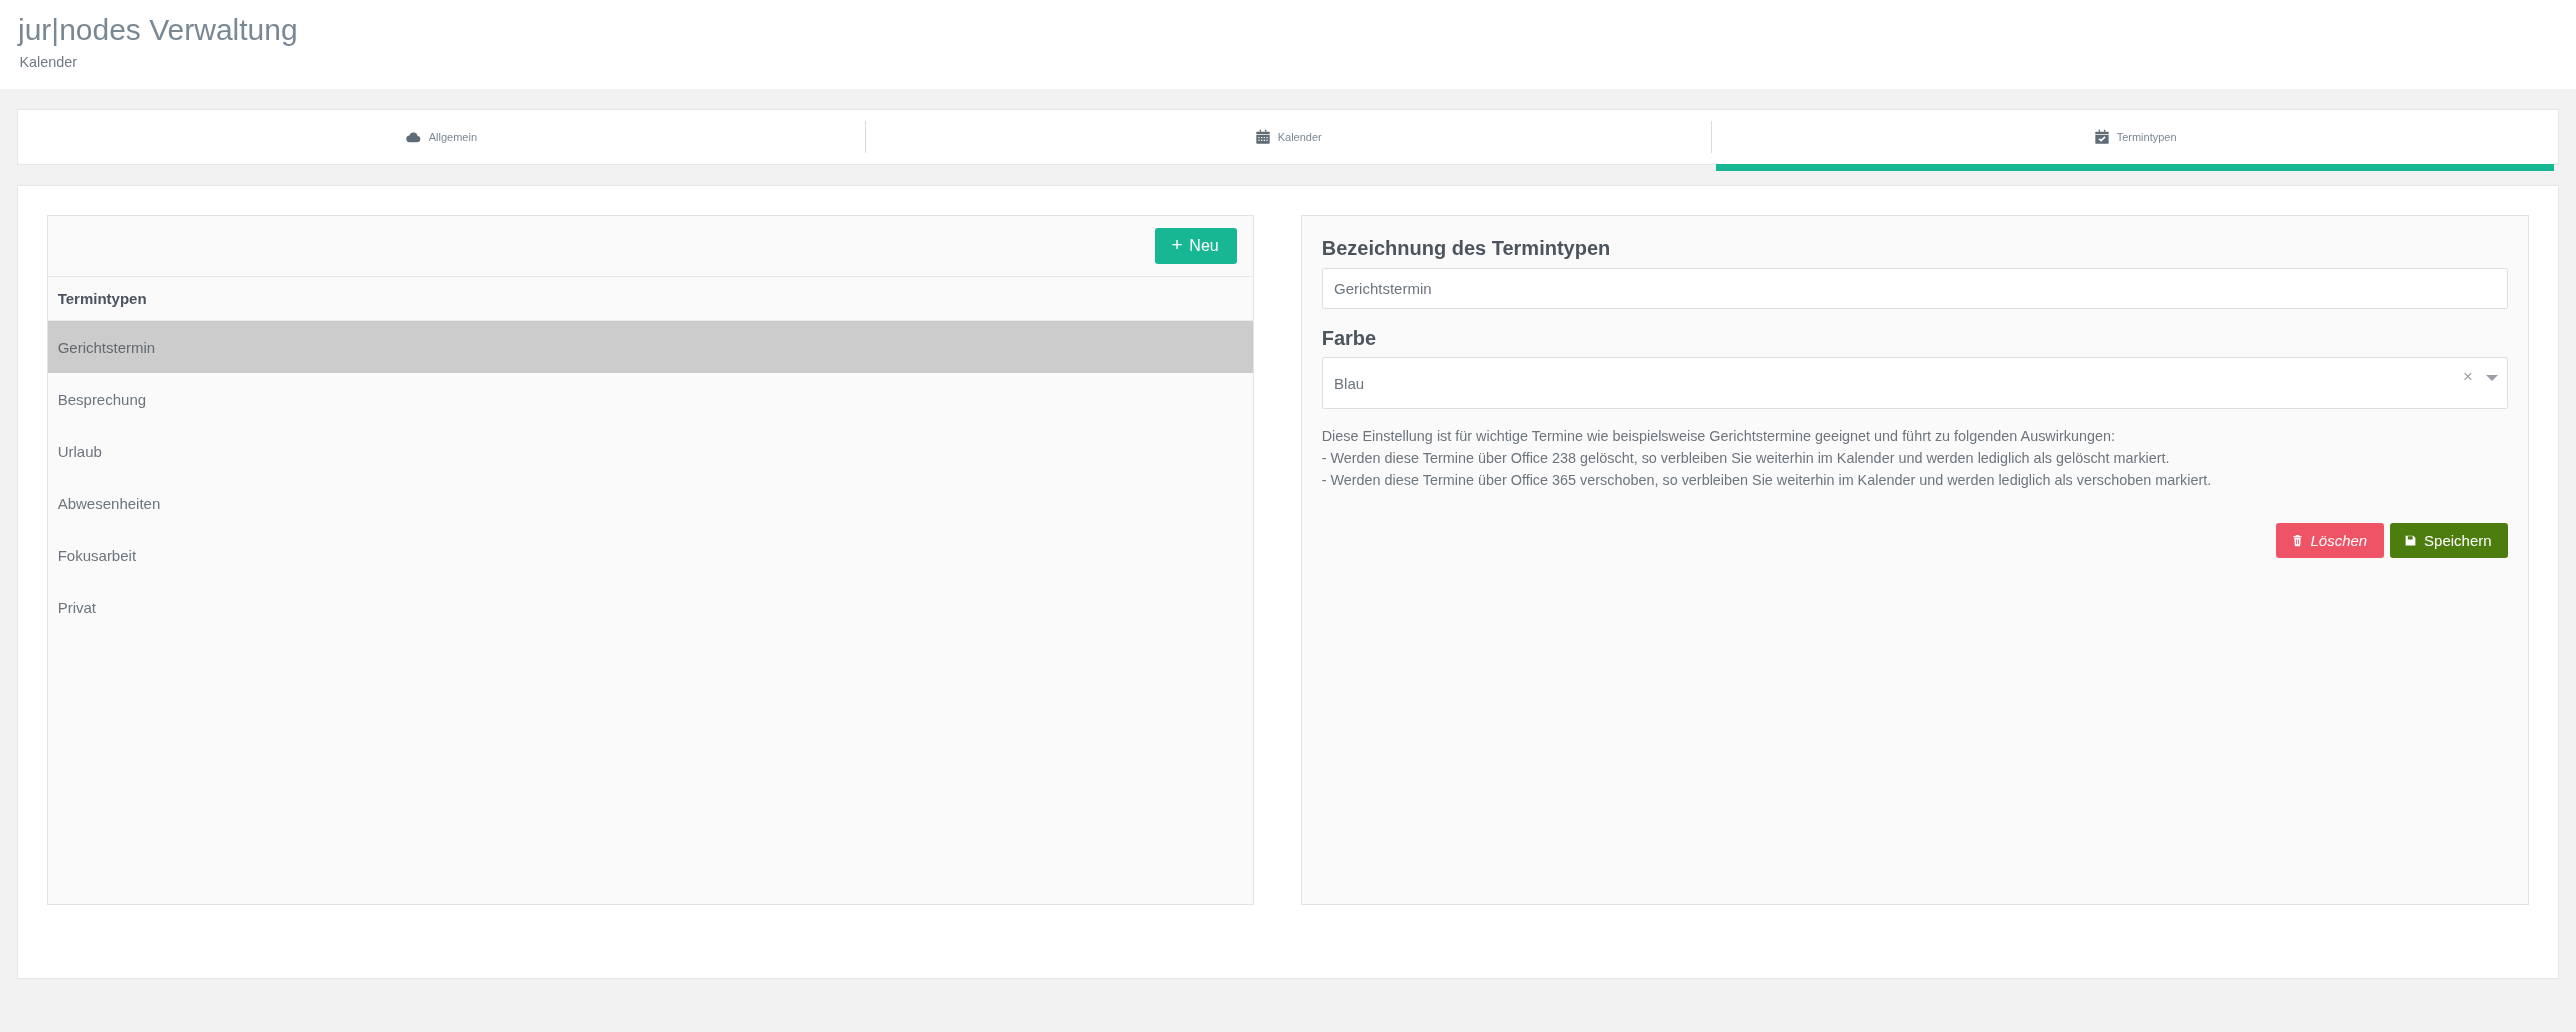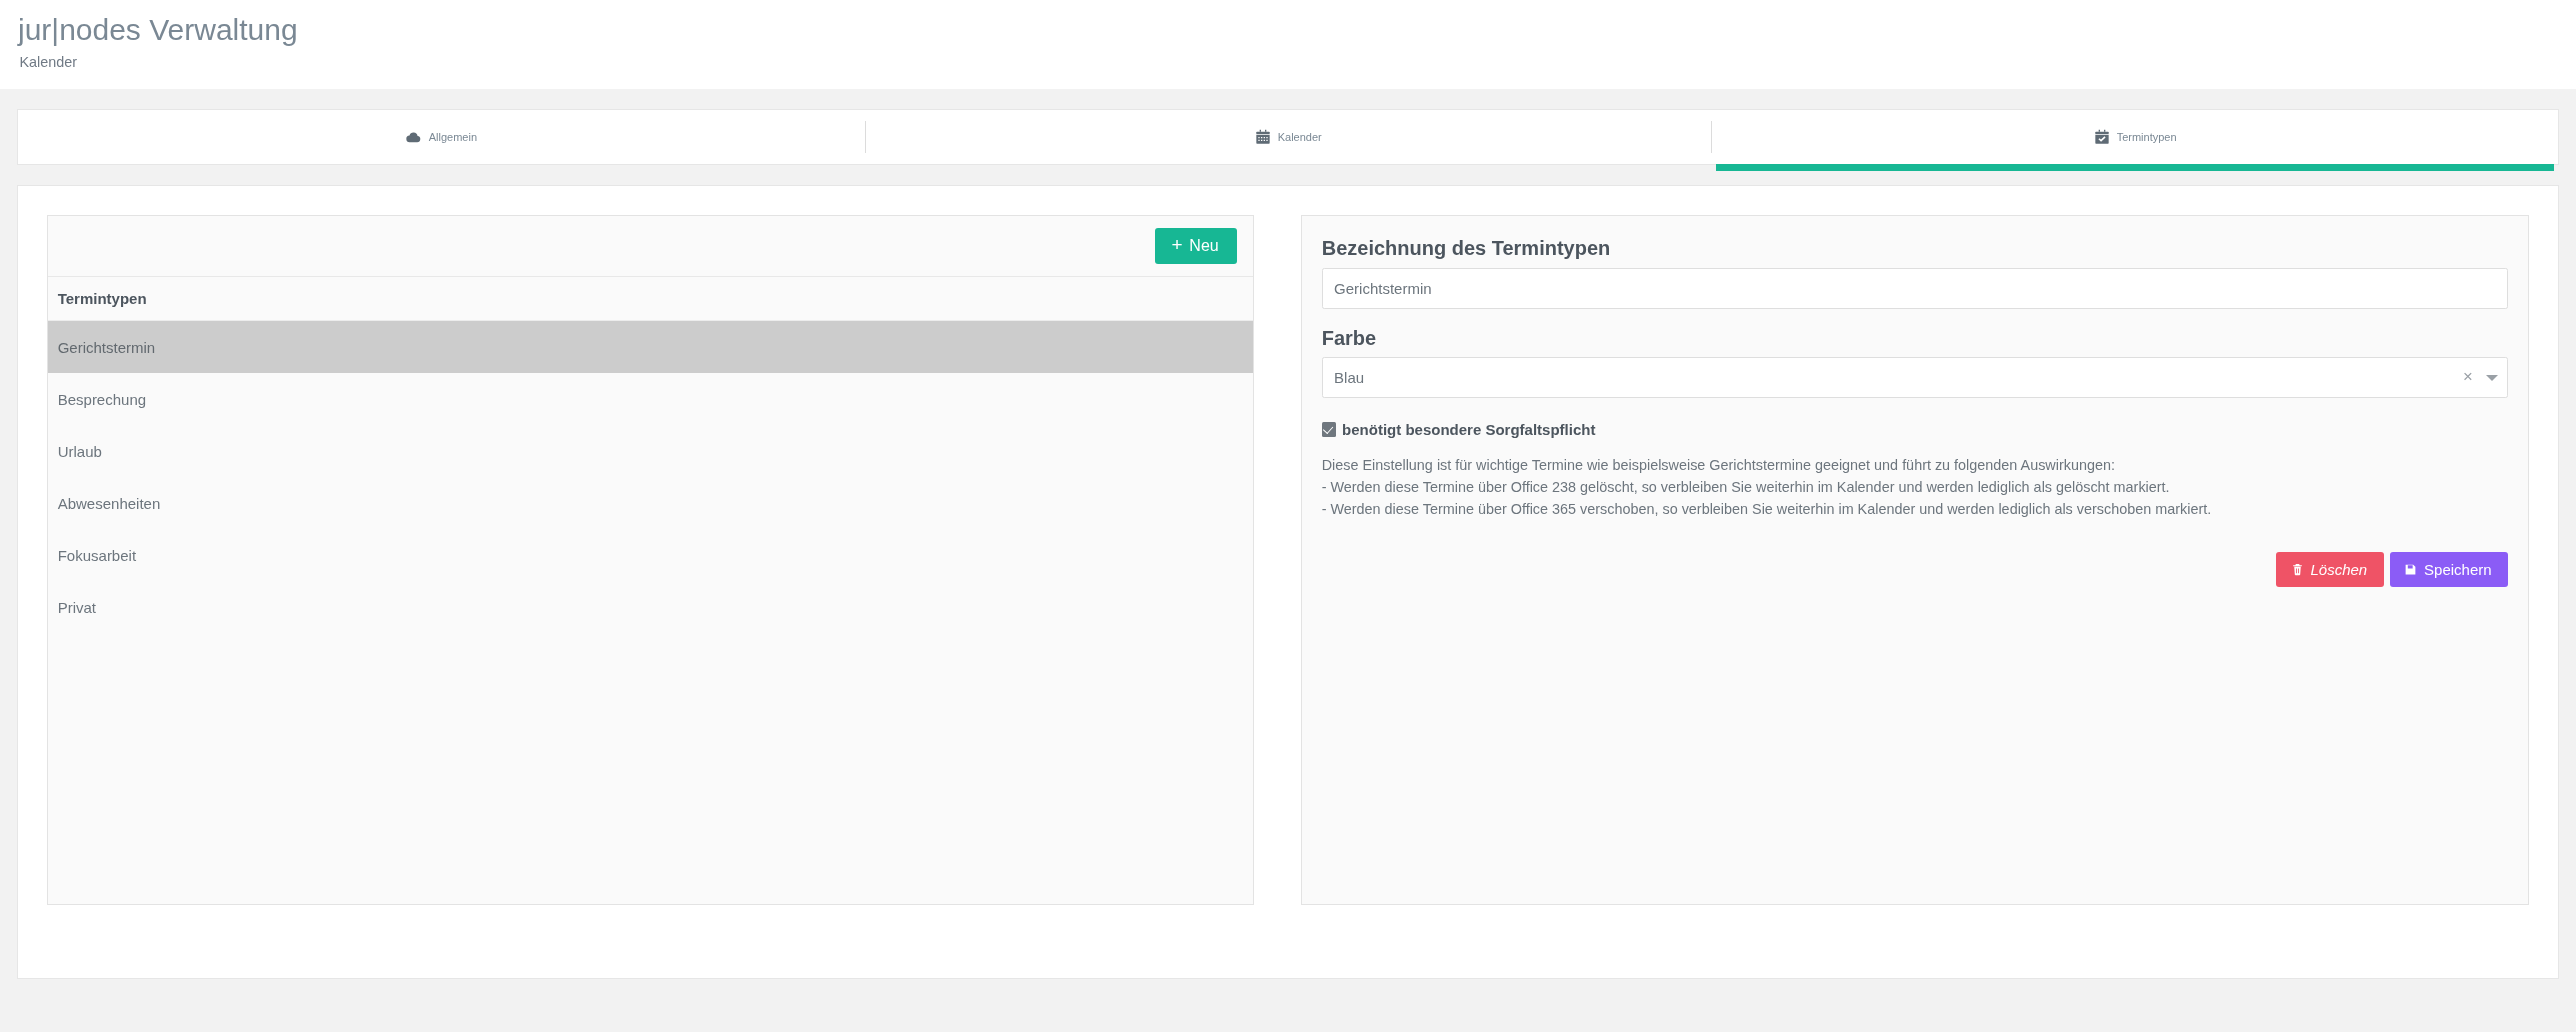--- a/index.html
+++ b/index.html
@@ -178,21 +178,21 @@
     font-size: 15px;
     font-family: inherit;
     color: #6c757d;
     padding: 0 11.4px;
     outline: none;
   }
   .field-block + .field-block { margin-top: 18px; }
   .select-wrap { position: relative; }
   .select-box {
     width: 100%;
-    height: 41px;
+    height: 52px;
     border: 0.8px solid #dedede;
     border-radius: 2.3px;
     background: #ffffff;
     font-size: 15px;
     color: #6c757d;
     padding: 0 11.4px;
     display: flex;
     align-items: center;
     cursor: pointer;
   }
@@ -262,21 +262,21 @@
     gap: 6px;
     margin-top: 33px;
   }
   .btn-delete {
     background: #ef5366;
     font-size: 15px;
     padding: 8.3px 16.7px 9px 14.4px;
     font-style: italic;
   }
   .btn-save {
-    background: #8b5cf6;
+    background: #4d7c0f;
     font-size: 15px;
     padding: 8.3px 16.7px 9px 14.4px;
   }
   .btn-icon { display: inline-flex; align-items: center; }
   .btn-icon svg { display: block; }
 </style>
 </head>
 <body>
 
 <div class="page-header">
@@ -371,24 +371,20 @@
           <div class="select-box">
             <span>Blau</span>
           </div>
           <div class="select-tools">
             <span class="sel-clear">×</span>
             <span class="sel-caret"></span>
           </div>
         </div>
       </div>
 
-      <div class="check-row">
-        <span class="checkbox"></span>
-        <span class="check-label">benötigt besondere Sorgfaltspflicht</span>
-      </div>
 
       <div class="desc">
         <div>Diese Einstellung ist für wichtige Termine wie beispielsweise Gerichtstermine geeignet und führt zu folgenden Auswirkungen:</div>
         <div>- Werden diese Termine über Office 238 gelöscht, so verbleiben Sie weiterhin im Kalender und werden lediglich als gelöscht markiert.</div>
         <div>- Werden diese Termine über Office 365 verschoben, so verbleiben Sie weiterhin im Kalender und werden lediglich als verschoben markiert.</div>
       </div>
 
       <div class="action-row">
         <button class="btn btn-delete">
           <span class="btn-icon">

